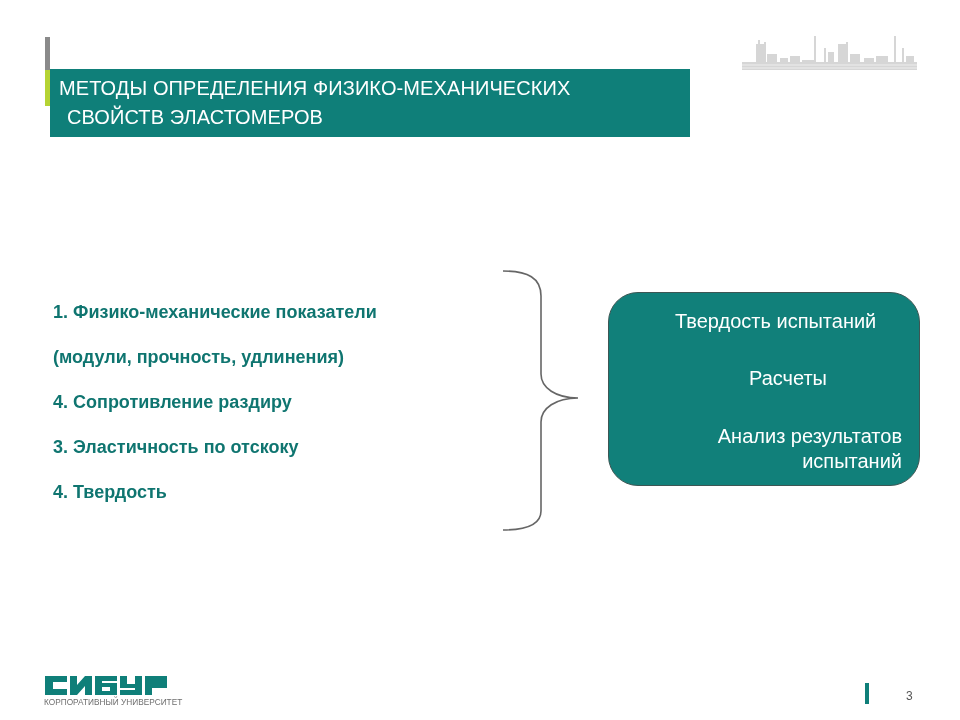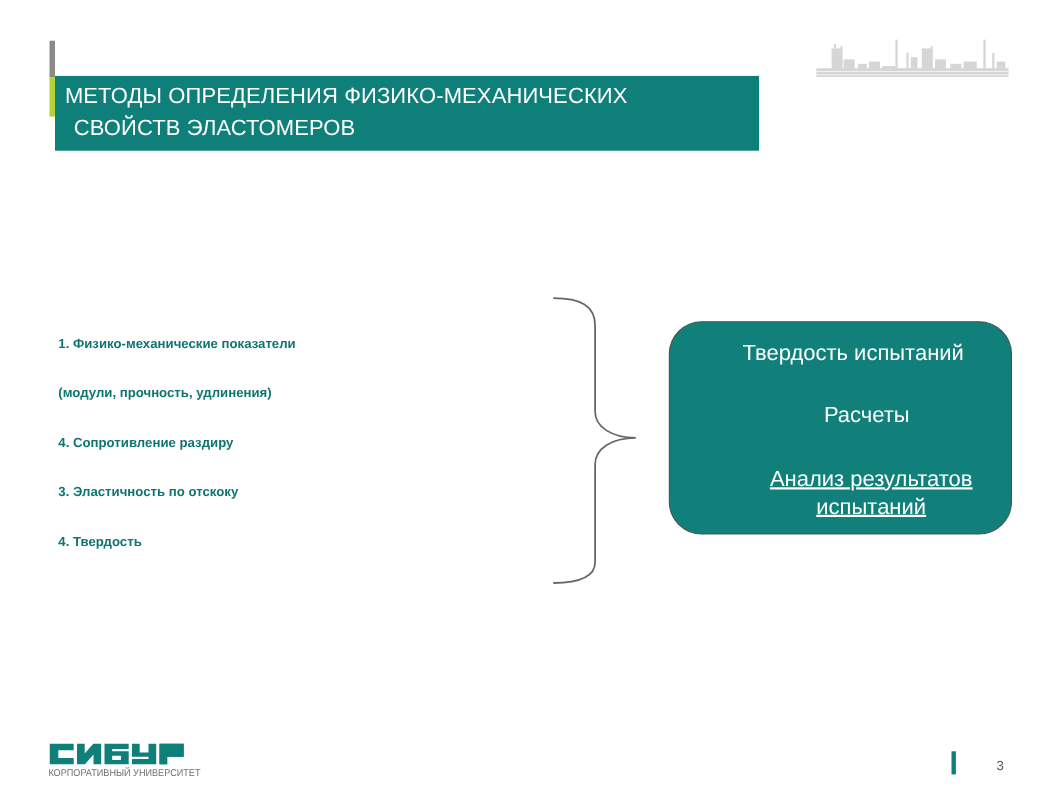--- a/index.html
+++ b/index.html
@@ -24,38 +24,38 @@
     position: absolute; color: #ffffff; font-weight: normal; font-size: 20px;
     white-space: nowrap; letter-spacing: 0.1px;
   }
   .title-line.l1 { left: 59px; top: 77px; }
   .title-line.l2 { left: 67px; top: 106px; text-align: center; }
 
   .skyline { position: absolute; left: 742px; top: 34px; width: 175px; height: 40px; }
 
   .list { position: absolute; left: 53px; top: 300px; }
   .list-item {
-    color: #0f7570; font-weight: bold; font-size: 12px; height: 45px; line-height: 24px;
+    color: #0f7570; font-weight: bold; font-size: 18px; height: 45px; line-height: 24px;
     white-space: nowrap;
   }
 
   .brace { position: absolute; left: 498px; top: 266px; width: 90px; height: 270px; }
 
   .methods-box {
     position: absolute; left: 608px; top: 292px; width: 312px; height: 194px;
     background: #11807a; border: 1px solid #3d5654; border-radius: 30px;
     box-sizing: border-box;
   }
   .method {
     position: absolute; color: #ffffff; font-size: 20px; text-align: center;
     white-space: nowrap; line-height: 25px;
   }
   .method.m1 { left: 66px; top: 16px; }
   .method.m2 { left: 140px; top: 73px; }
-  .method.m3 { left: 73px; top: 131px; width: 220px; text-align: center; text-decoration: underline; }
+  .method.m3 { left: 73px; top: 131px; width: 220px; text-align: right; }
 
   .logo { position: absolute; left: 45px; top: 676px; width: 134px; height: 19px; }
   .logo-sub {
     position: absolute; left: 44px; top: 697px; font-size: 9px; color: #6f6f6f;
     letter-spacing: 0px; transform: scaleX(0.92); transform-origin: left top; white-space: nowrap;
   }
   .page-bar {
     position: absolute; left: 865px; top: 683px; width: 4px; height: 21px; background: #0f7f79;
   }
   .page-num {

